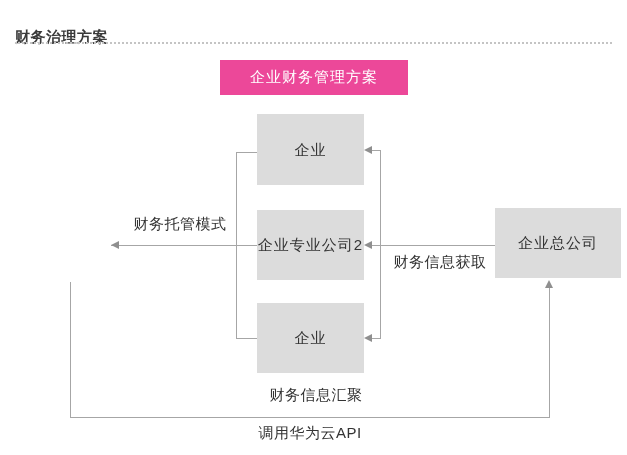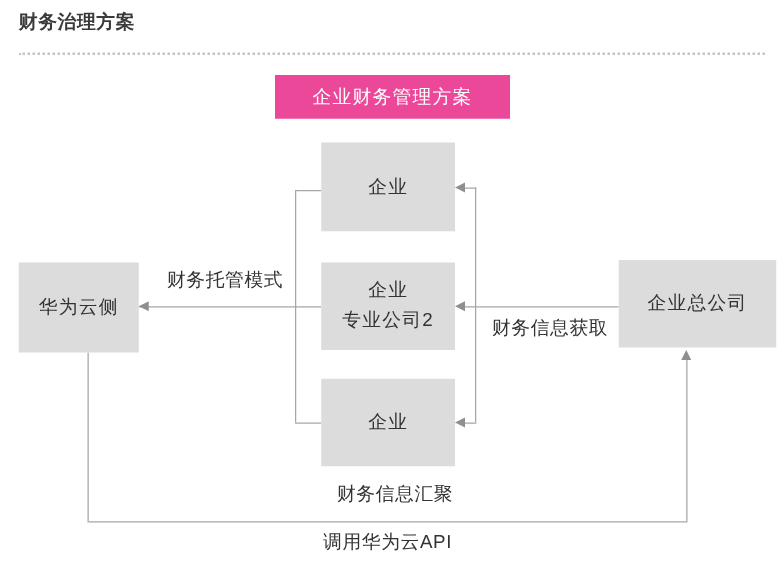--- a/index.html
+++ b/index.html
@@ -1,25 +1,25 @@
 <!DOCTYPE html>
 <html><head>
 <meta charset="utf-8">
 <style>
   html,body{margin:0;padding:0;background:#ffffff;}
   body{font-family:"Liberation Sans","DejaVu Sans",sans-serif;color:#333333;}
   .stage{position:relative;width:627px;height:455px;background:#ffffff;overflow:hidden;}
 
-  .page-title{position:absolute;left:15px;top:8px;font-size:15px;font-weight:600;color:#3a3a3a;letter-spacing:0.5px;}
+  .page-title{position:absolute;left:15px;top:28px;font-size:15px;font-weight:600;color:#3a3a3a;letter-spacing:0.5px;}
   .dotted-sep{position:absolute;left:15px;top:42px;width:597px;height:0;border-top:2px dotted #c4c4c4;}
 
   .banner{position:absolute;left:220px;top:60px;width:188px;height:35px;background:#ec4899;color:#ffffff;
           display:flex;align-items:center;justify-content:center;font-size:15px;letter-spacing:1px;}
 
-  .node{position:absolute;background:#dcdcdc;color:#333333;display:flex;flex-direction:column;
+  .node{position:absolute;background:#dcdcdc;color:#333333;display:flex;flex-direction:row;
         align-items:center;justify-content:center;font-size:15px;line-height:24px;text-align:center;letter-spacing:1px;}
   .node-left{left:15px;top:210px;width:96px;height:72px;}
   .node-c1{left:257px;top:114px;width:107px;height:71px;}
   .node-c2{left:257px;top:210px;width:107px;height:70px;}
   .node-c3{left:257px;top:303px;width:107px;height:70px;}
   .node-right{left:495px;top:208px;width:126px;height:70px;text-align:right;}
 
   .hline,.vline{position:absolute;background:#a6a6a6;}
   .hline{height:1px;}
   .vline{width:1px;}
@@ -57,23 +57,20 @@
   <div class="hline" style="left:367px;top:245px;width:128px;"></div>
   <div class="arrow-left" style="left:364px;top:241px;"></div>
   <div class="hline" style="left:367px;top:338px;width:14px;"></div>
   <div class="arrow-left" style="left:364px;top:334px;"></div>
 
   <div class="vline" style="left:70px;top:282px;height:135px;"></div>
   <div class="hline" style="left:70px;top:417px;width:480px;"></div>
   <div class="vline" style="left:549px;top:288px;height:129px;"></div>
   <div class="arrow-up" style="left:545px;top:280px;"></div>
 
-  <div class="node node-left">
-    <span>华为云侧</span>
-  </div>
 
   <div class="node node-c1">
     <span>企业</span>
   </div>
 
   <div class="node node-c2">
     <span>企业</span>
     <span>专业公司2</span>
   </div>
 

